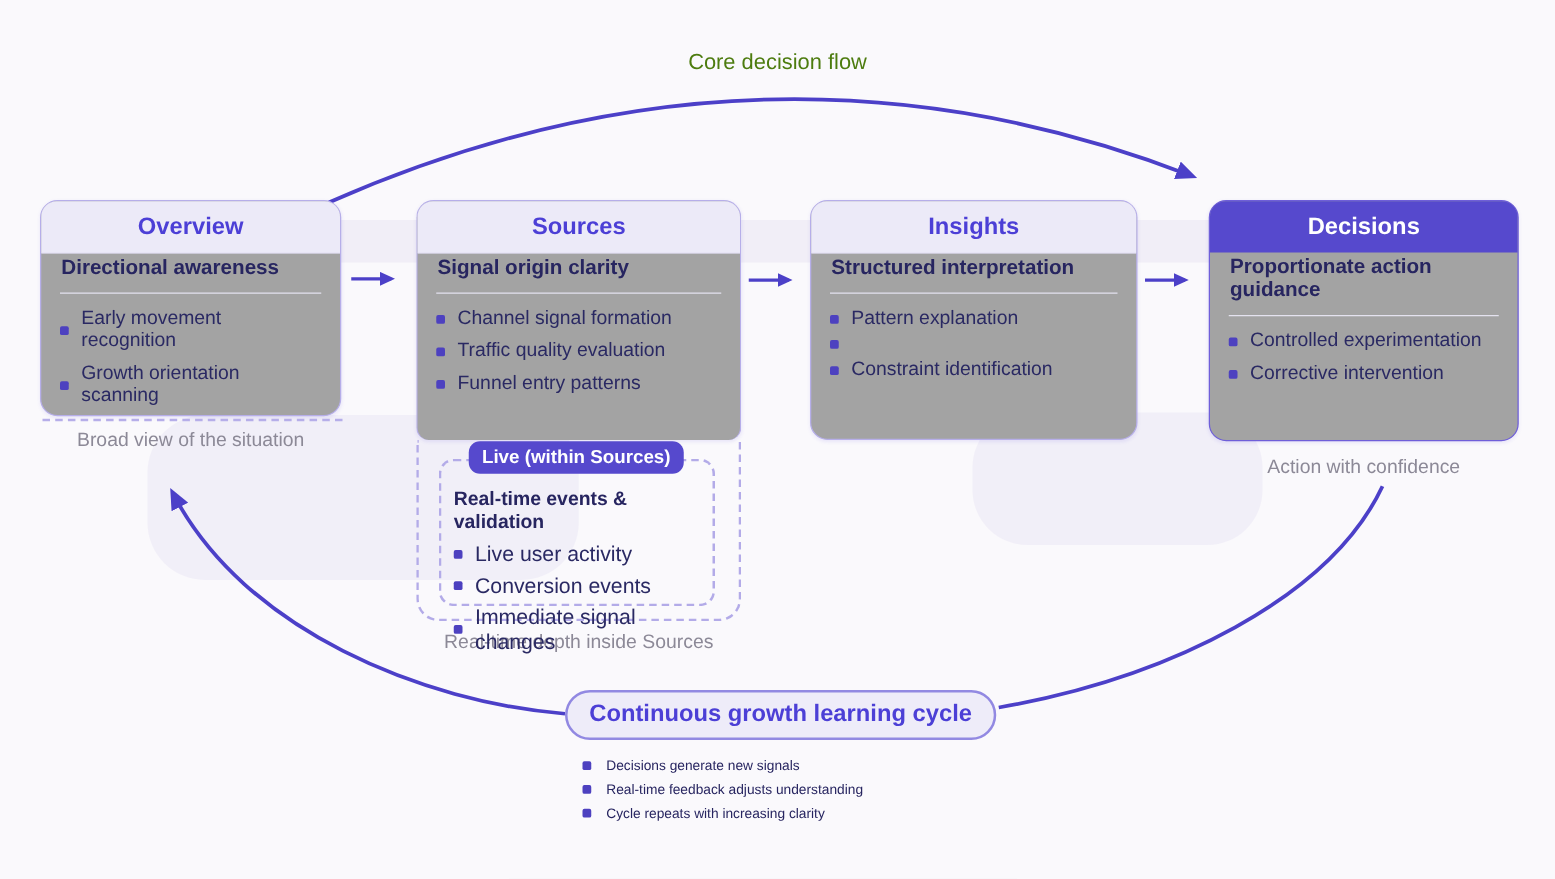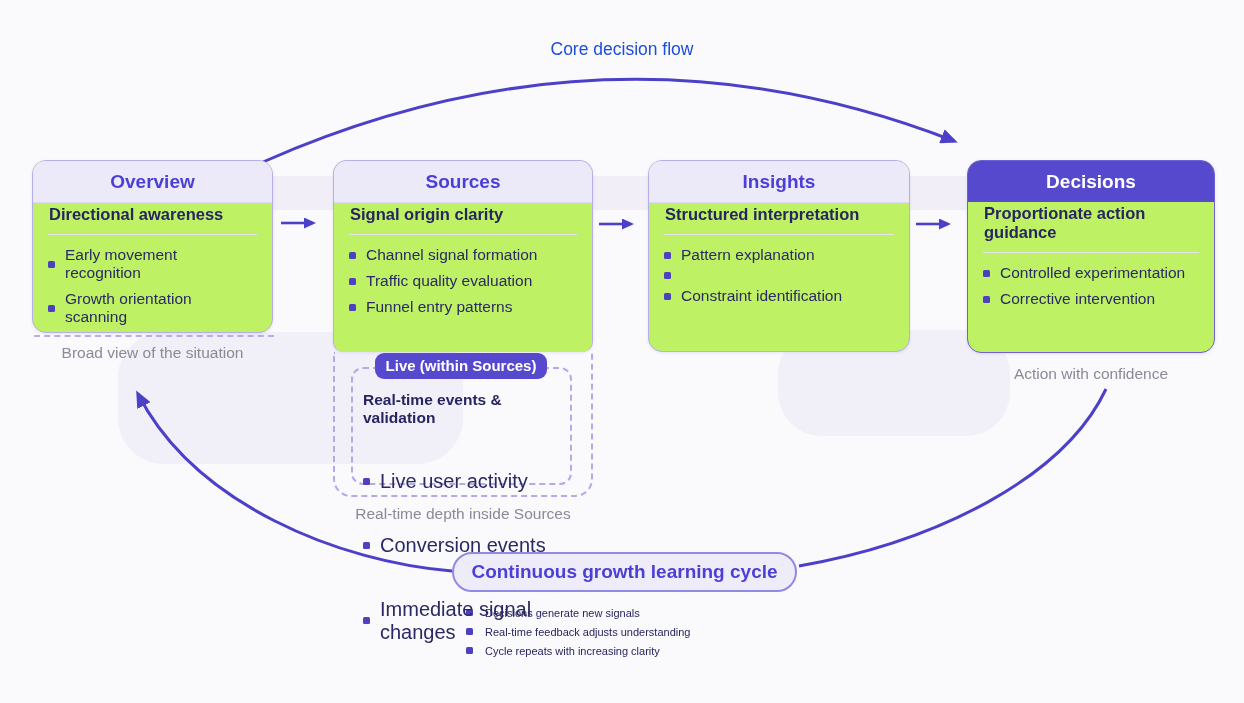--- a/index.html
+++ b/index.html
@@ -10,21 +10,21 @@
     -webkit-font-smoothing:antialiased;
   }
   .blob{position:absolute;background:#edeaf6;opacity:.75;z-index:0;}
   #blob-band{left:55px;top:176px;width:1135px;height:34px;border-radius:17px;}
   #blob-left{left:118px;top:332px;width:345px;height:132px;border-radius:46px;opacity:.65;}
   #blob-right{left:778px;top:330px;width:232px;height:106px;border-radius:44px;opacity:.65;}
 
   svg.overlay{position:absolute;left:0;top:0;z-index:1;}
 
   .card{
-    position:absolute;background:#bef264;
+    position:absolute;background:#a3a3a3;
     border:1.5px solid #b6aee9;border-radius:14px;
     box-shadow:0 1px 3px rgba(76,63,214,.10);
     z-index:2;box-sizing:border-box;
   }
   #card-overview{left:32px;top:160px;width:241px;height:173px;}
   #card-sources{left:333px;top:160px;width:260px;height:192px;border-bottom:none;border-radius:14px 14px 10px 10px;}
   #card-insights{left:648px;top:160px;width:262px;height:192px;}
   #card-decisions{left:967px;top:160px;width:248px;height:193px;border-color:#6f5fd9;}
 
   .card-header{
@@ -50,30 +50,30 @@
     left:351px;top:367px;width:221px;height:118px;
     border:2px dashed #b3abe8;border-radius:12px;background:transparent;
   }
   #live-badge{
     position:absolute;left:375px;top:353px;width:172px;z-index:4;
     background:#5649cd;color:#fff;text-align:center;
     font-size:15px;font-weight:bold;padding:4px 0 5px;border-radius:9px;
   }
   #live-content{position:absolute;left:351px;top:367px;width:221px;z-index:3;box-sizing:border-box;padding:24px 0 0;}
   #live-heading{font-size:15.5px;font-weight:bold;color:#272560;padding:0 12px 4px;}
-  #live-content .b-row{padding:2.5px 12px;font-size:20px;margin-top:36px;}
+  #live-content .b-row{padding:2.5px 12px;font-size:17px;}
 
   .caption{position:absolute;z-index:2;font-size:15.5px;color:#8c8997;text-align:center;}
   #caption-overview{left:32px;top:344px;width:241px;}
   #caption-sources{left:333px;top:505px;width:260px;}
   #caption-decisions{left:967px;top:365px;width:248px;}
   #overview-dashes{position:absolute;left:34px;top:335px;width:240px;height:0;border-top:2px dashed #b6aee9;z-index:2;}
 
   #top-label{position:absolute;left:472px;top:39px;width:300px;text-align:center;
-    font-size:17.5px;color:#1d4ed8;z-index:2;}
+    font-size:17.5px;color:#4d7c0f;z-index:2;}
 
   #cycle-pill{
     position:absolute;left:452px;top:552px;width:345px;height:40px;z-index:2;
     background:#eeecf9;border:2px solid #9289e2;border-radius:22px;
     display:flex;align-items:center;justify-content:center;box-sizing:border-box;
     font-size:19px;font-weight:bold;color:#4c3fd6;
   }
   #cycle-bullets{position:absolute;left:466px;top:603px;z-index:2;}
   #cycle-bullets .b-row{padding:3.5px 0;font-size:11px;gap:12px;color:#272560;}
 </style>

